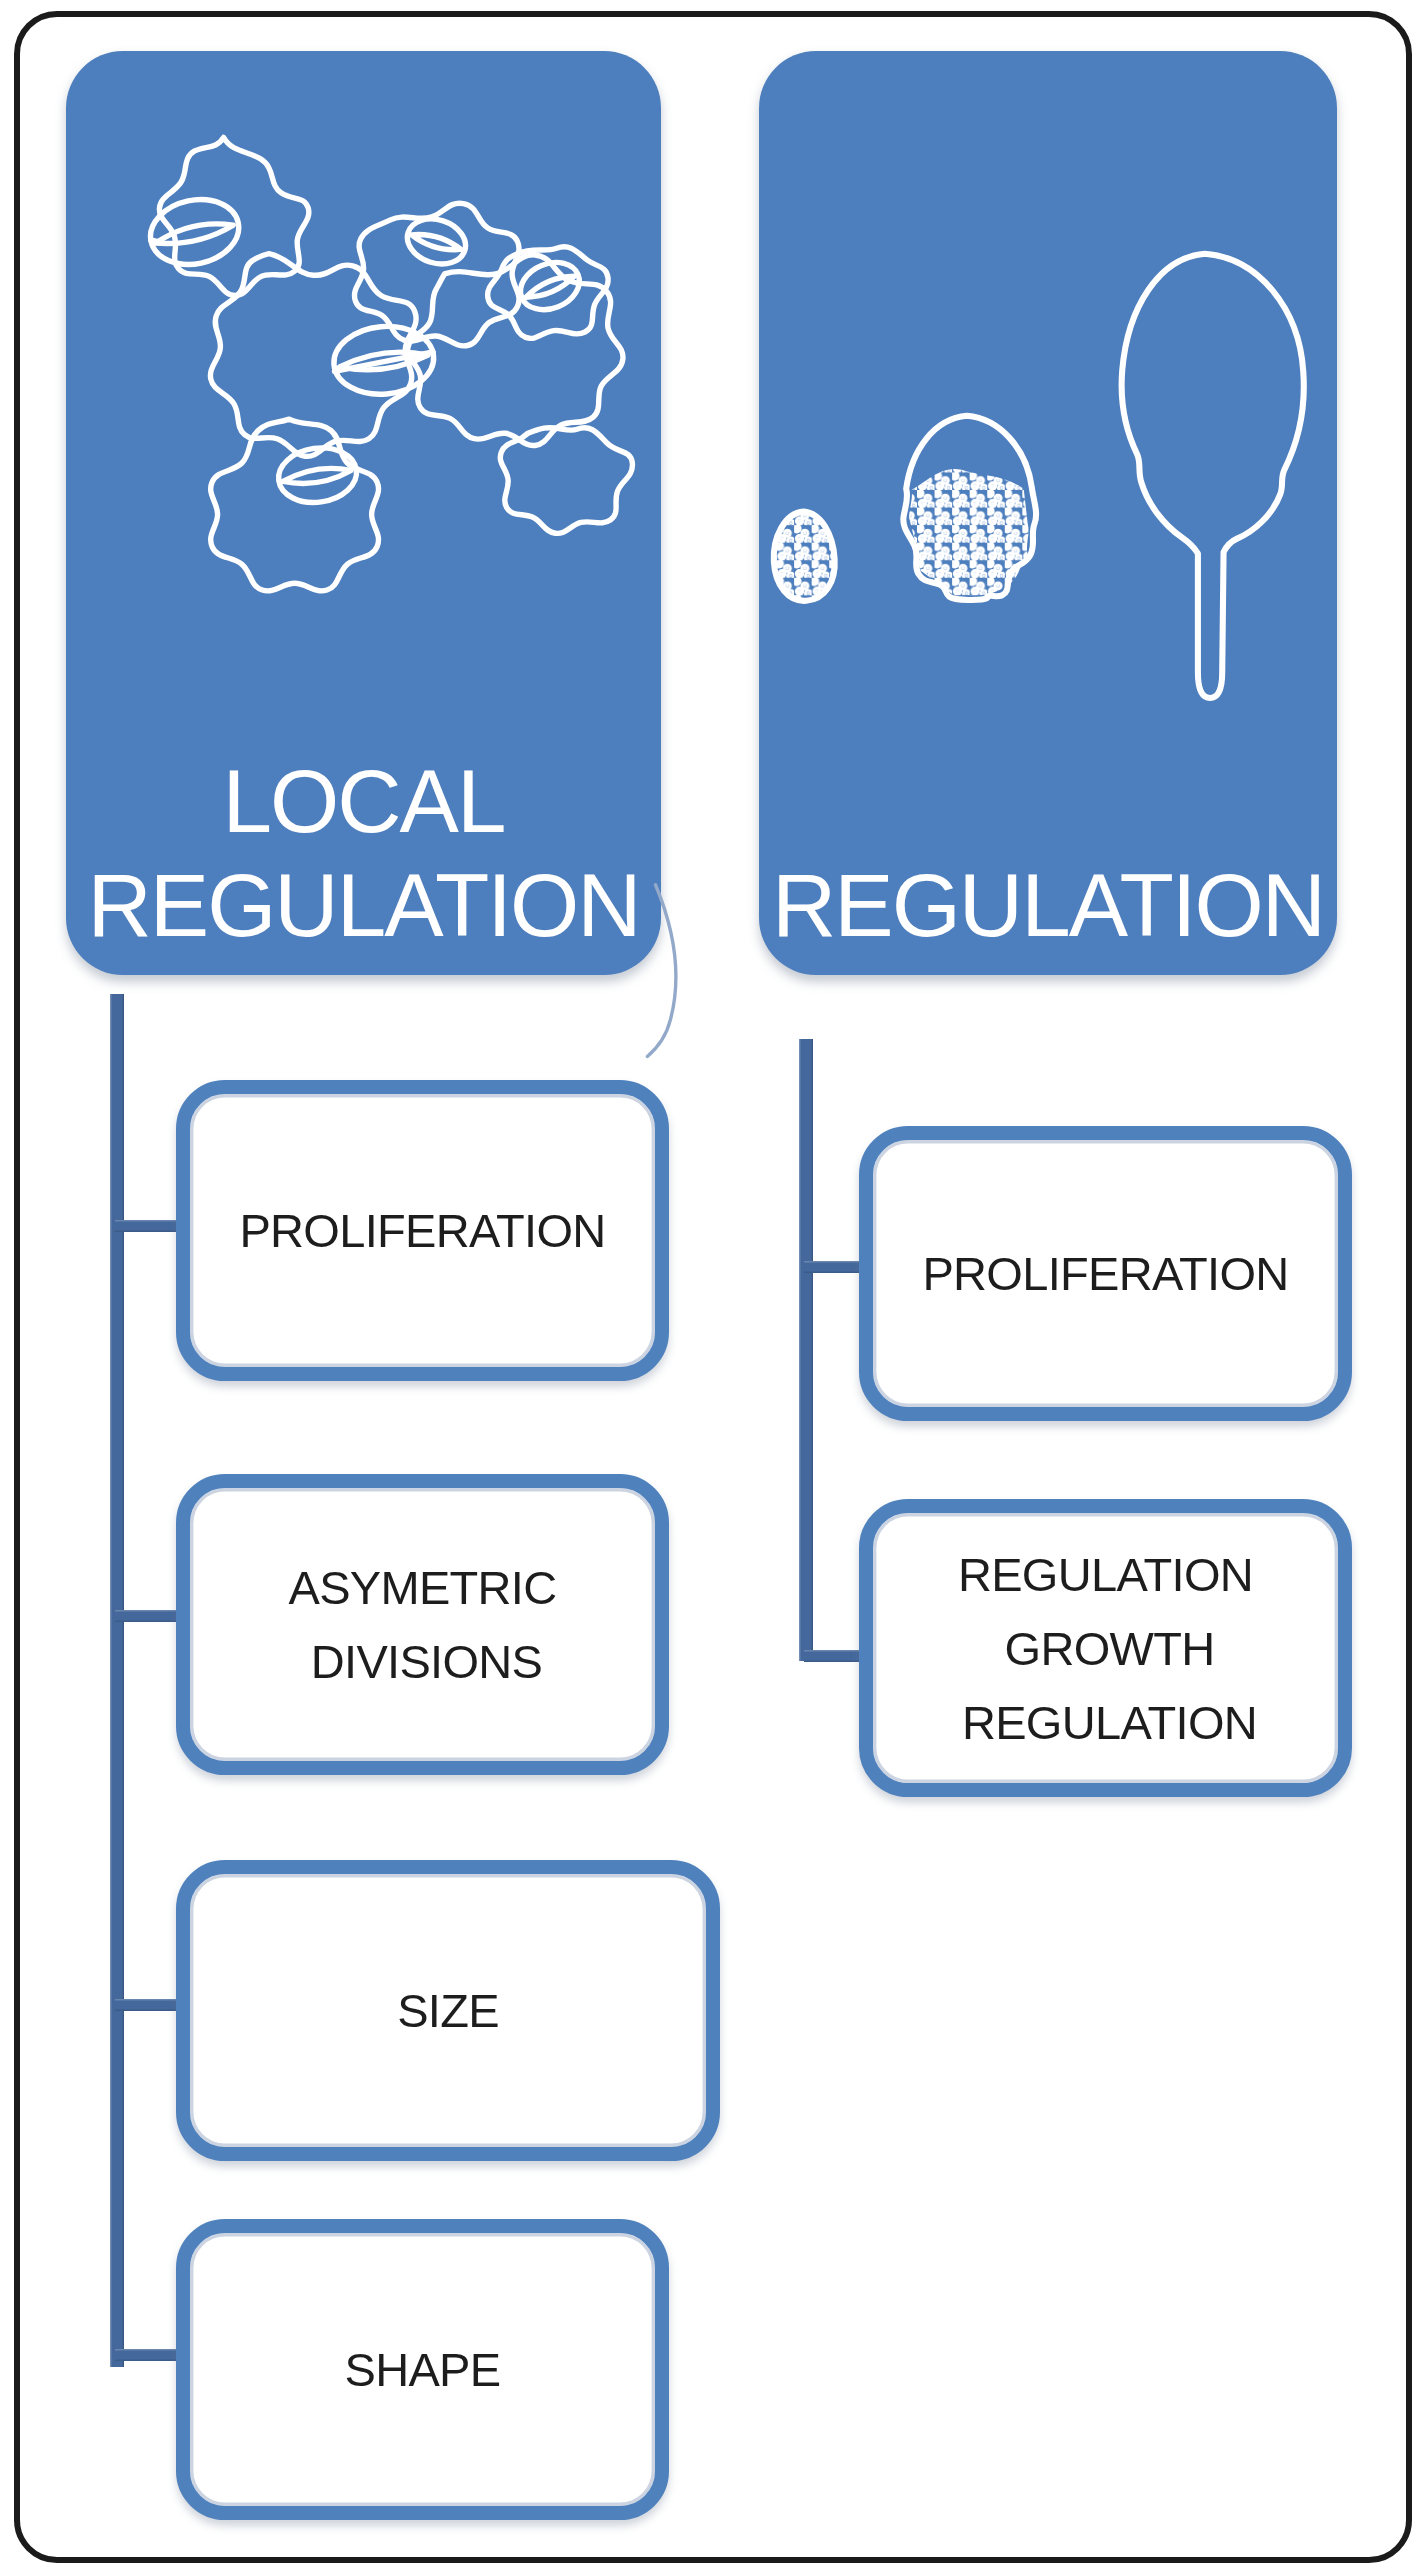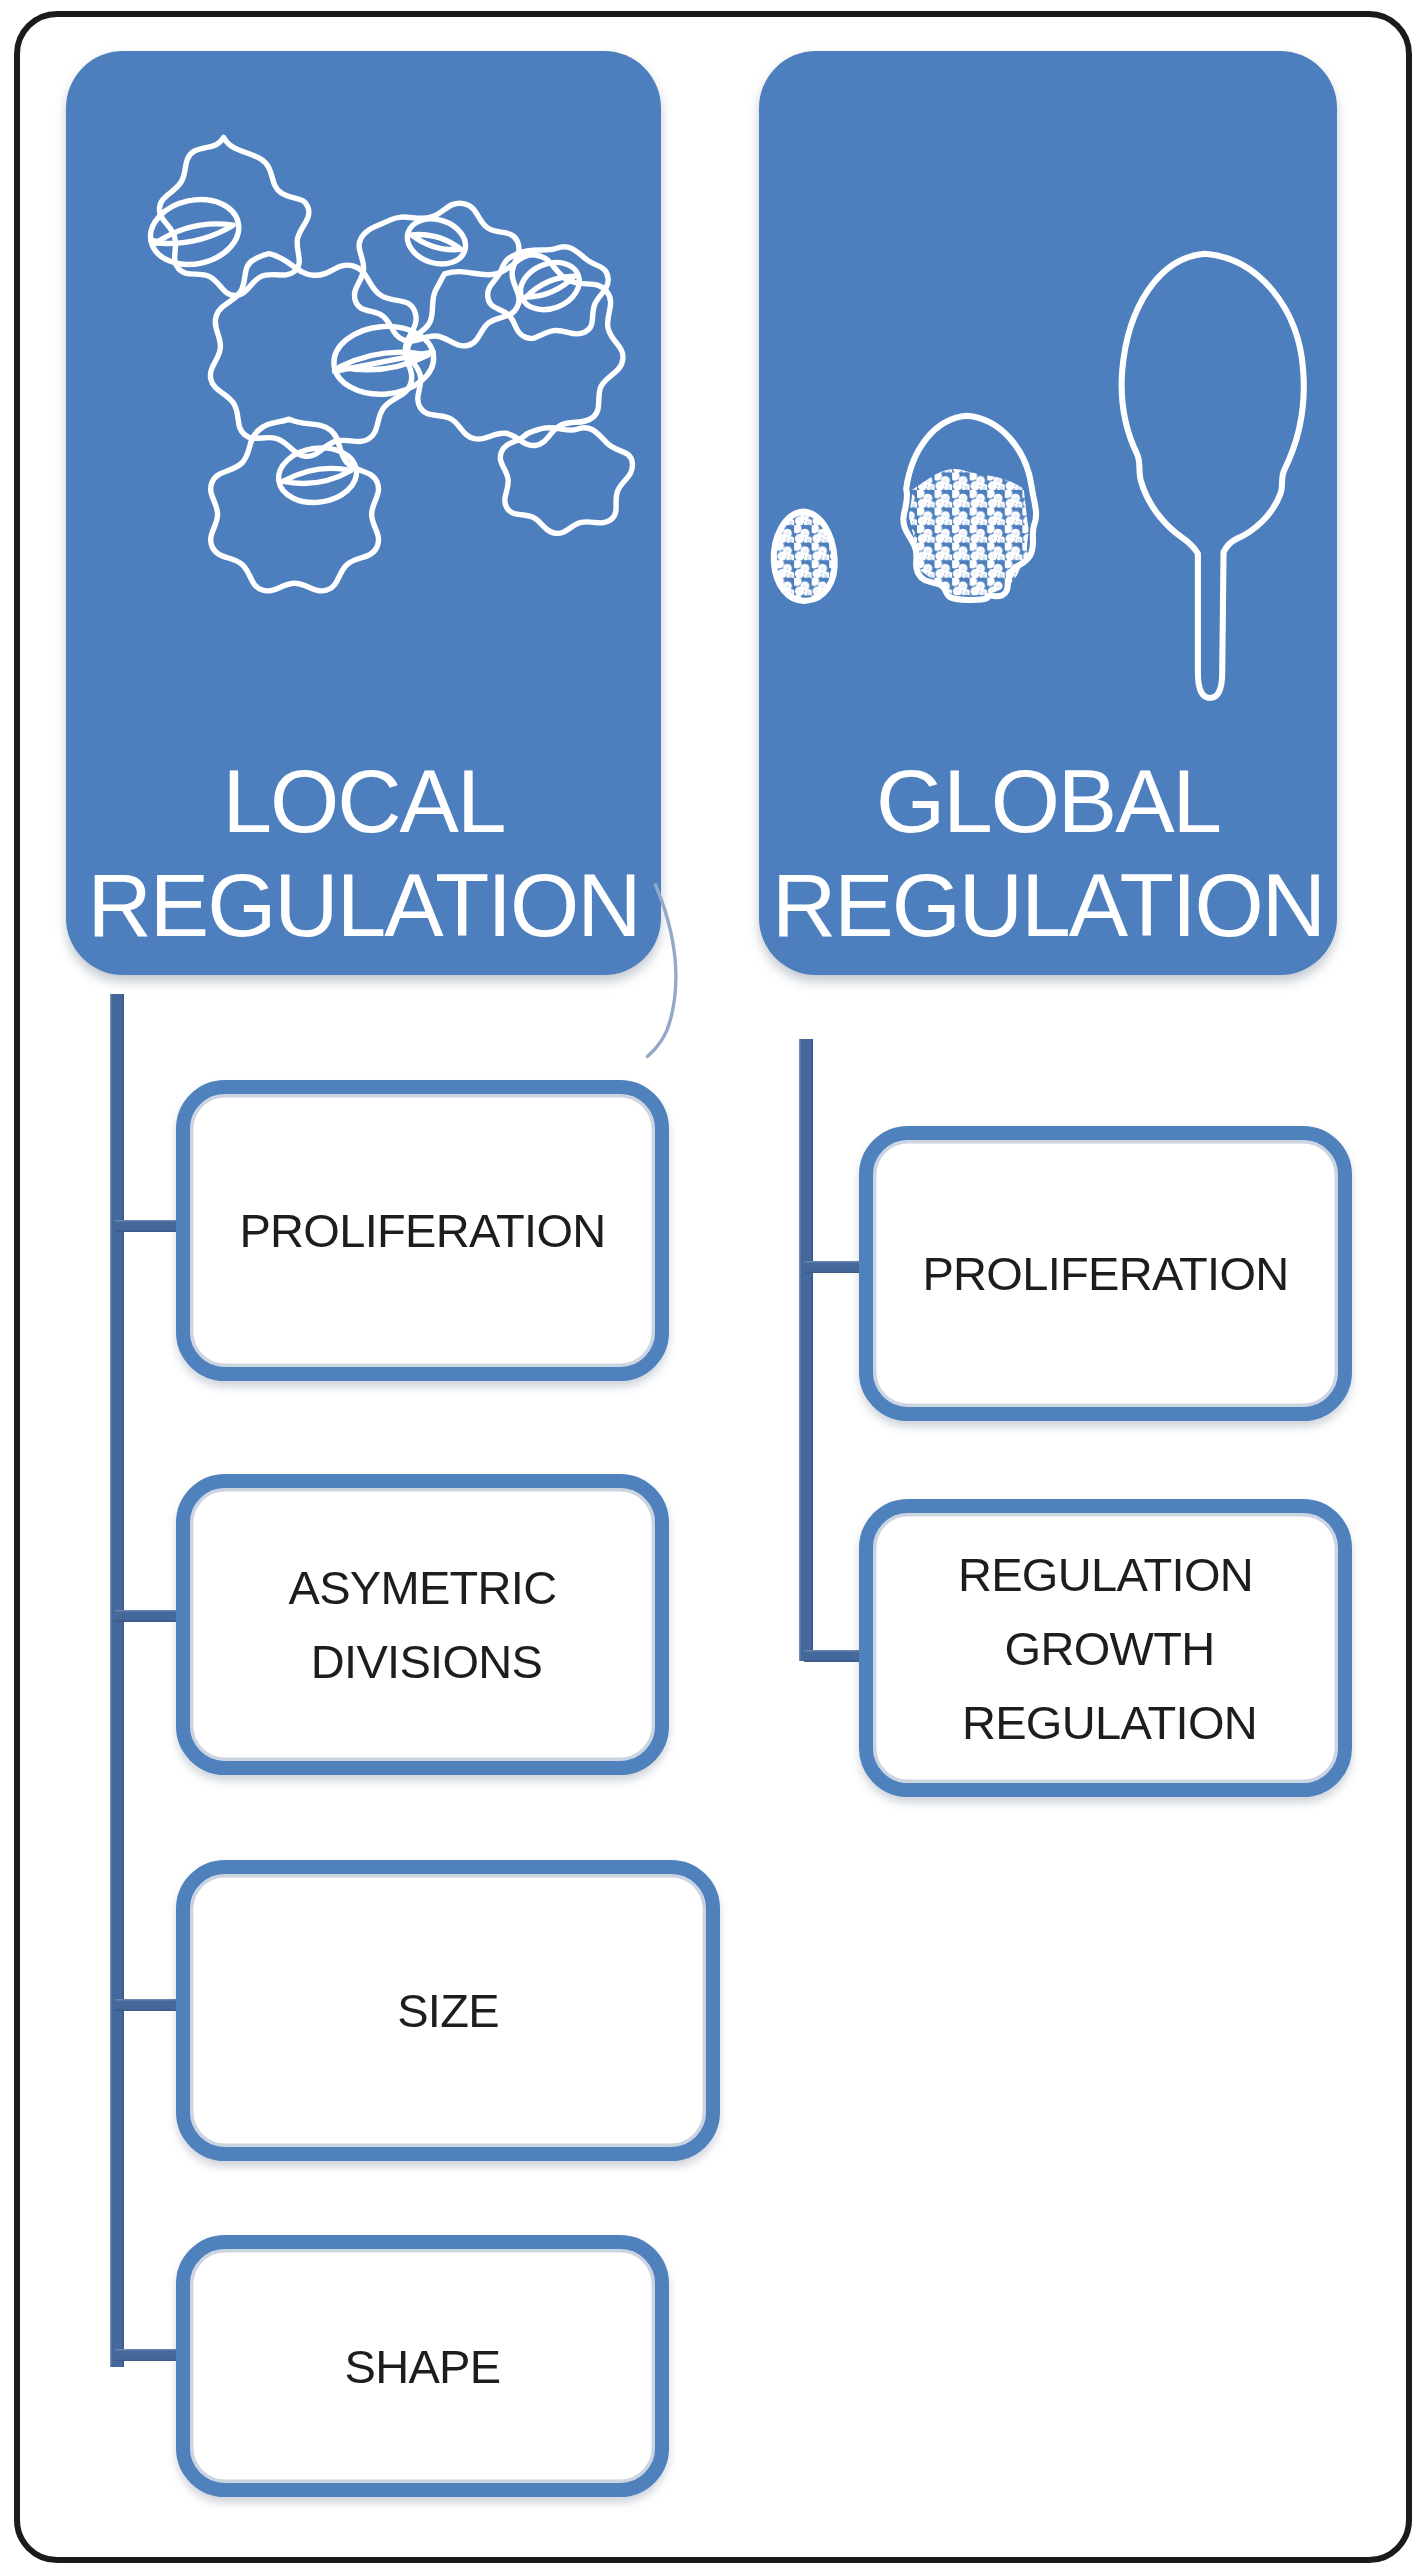--- a/index.html
+++ b/index.html
@@ -111,21 +111,20 @@
       </g>
 
       <g>
         <path d="M300 620C330 630 360 626 392 648L398 700C402 716 394 730 398 746L380 780C370 795 350 800 338 806L290 806C278 800 270 792 262 786L240 770C232 756 238 744 232 730L222 690C224 672 228 660 226 650C250 636 270 614 300 620 Z" fill="url(#stipple)" stroke="none"></path>
         <path d="M308 540C356 544 396 588 404 646C407 668 414 684 408 700C402 716 410 730 402 746C394 762 378 760 372 774C366 788 372 800 360 806C350 810 345 804 338 808L338 810C330 814 290 814 282 808C274 802 278 794 268 790C256 785 244 788 236 774C228 760 238 748 230 732C222 716 212 706 214 690C216 676 222 664 218 648C226 590 260 544 308 540 Z"></path>
       </g>
 
       <path d="M660 300C740 306 800 382 806 474C810 528 800 576 778 620C772 632 777 644 772 656C760 688 732 712 708 722C699 726 692 734 688 742L686 920C686 944 680 958 668 958C656 958 650 944 650 920L650 744C644 734 636 727 626 720C600 702 576 672 566 638C561 622 566 610 560 597C542 560 534 520 538 472C546 380 592 306 660 300 Z"></path>
     </svg>
     <div class="panel-title">
-      <span>GLOBAL</span>
       <span>REGULATION</span>
     </div>
   </section>
 
   <svg class="stray" style="left:635px;top:878px;" width="68" height="196" viewBox="0 0 100 290" fill="none">
     <path d="M30 10 Q76 120 52 210 Q44 242 18 264" stroke="#93a9c9" stroke-width="5" stroke-linecap="round"></path>
   </svg>
 
   <div class="trunk" style="left:110px;top:994px;height:1373px;"></div>
   <div class="branch" style="left:115px;top:1220px;width:66px;"></div>
@@ -140,21 +139,21 @@
   <div class="node" style="left:176px;top:1080px;width:493px;height:301px;">
     <span>PROLIFERATION</span>
   </div>
   <div class="node" style="left:176px;top:1474px;width:493px;height:301px;">
     <span>ASYMETRIC</span>
     <span>DIVISIONS</span>
   </div>
   <div class="node" style="left:176px;top:1860px;width:544px;height:301px;">
     <span>SIZE</span>
   </div>
-  <div class="node" style="left:176px;top:2219px;width:493px;height:262px;margin-top:16px;">
+  <div class="node" style="left:176px;top:2219px;width:493px;height:301px;">
     <span>SHAPE</span>
   </div>
 
   <div class="node" style="left:859px;top:1126px;width:493px;height:295px;">
     <span>PROLIFERATION</span>
   </div>
   <div class="node" style="left:859px;top:1499px;width:493px;height:298px;">
     <span>REGULATION</span>
     <span>GROWTH</span>
     <span>REGULATION</span>

